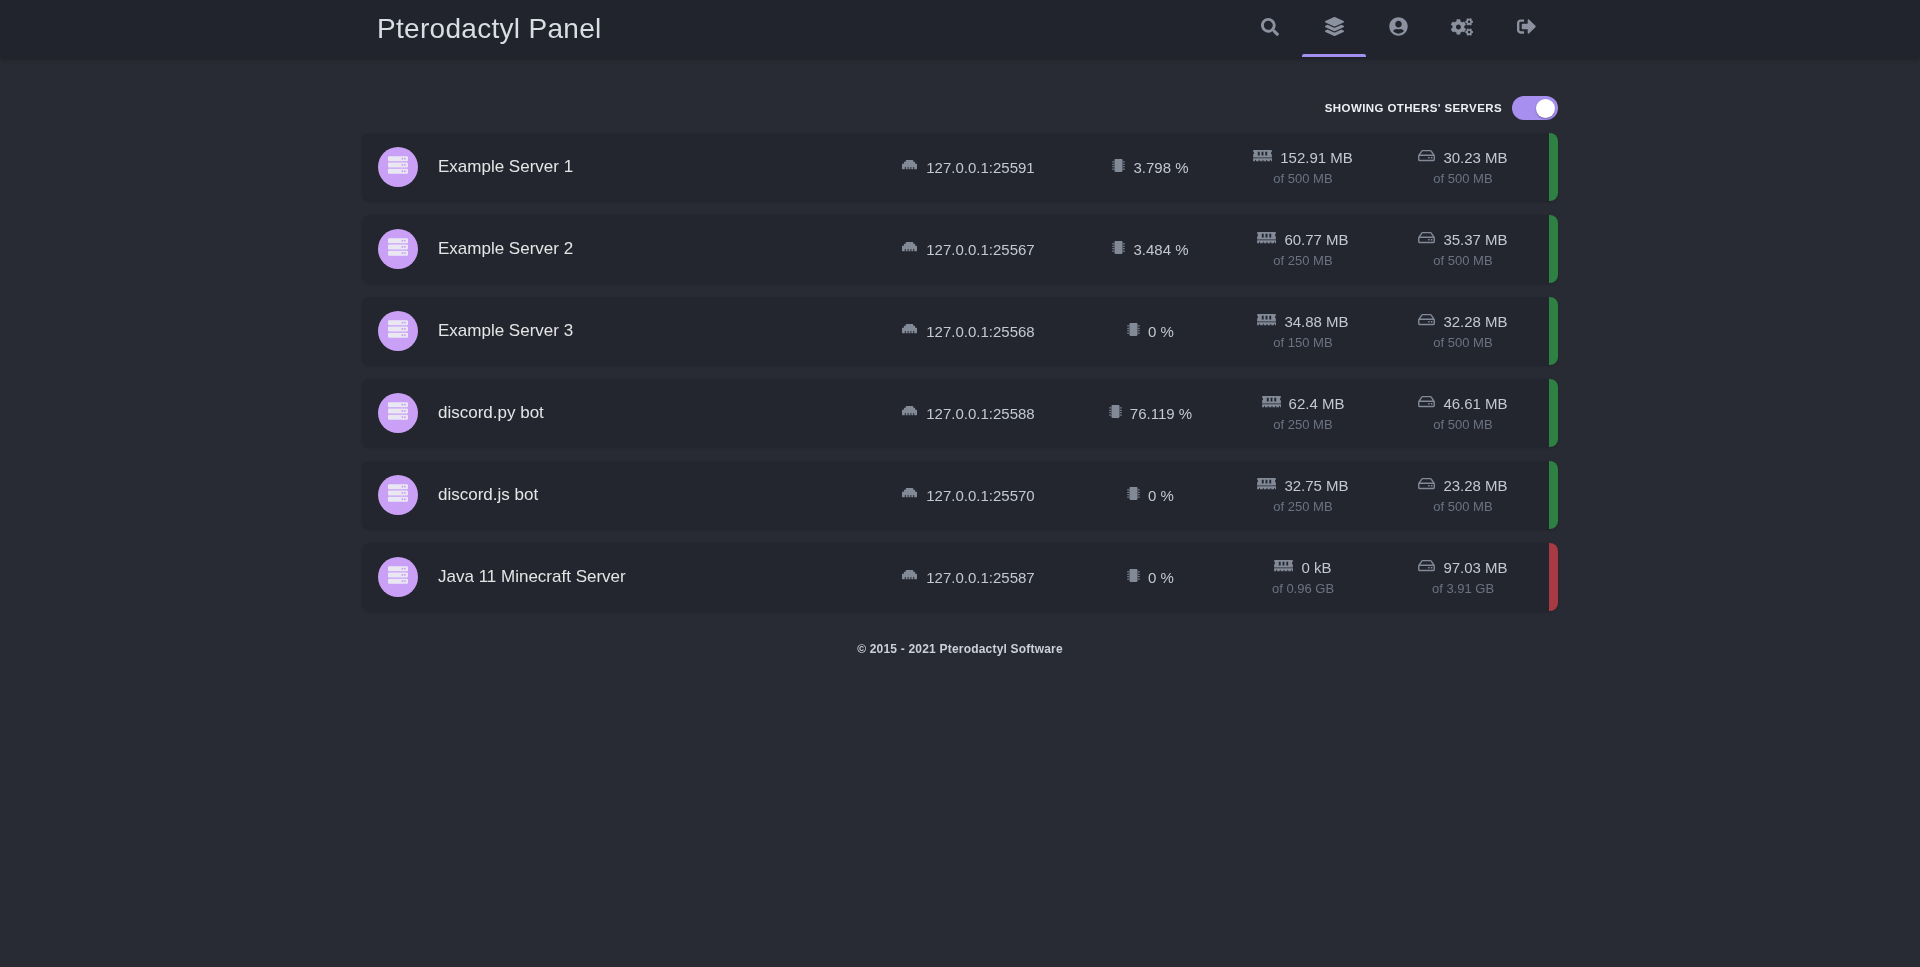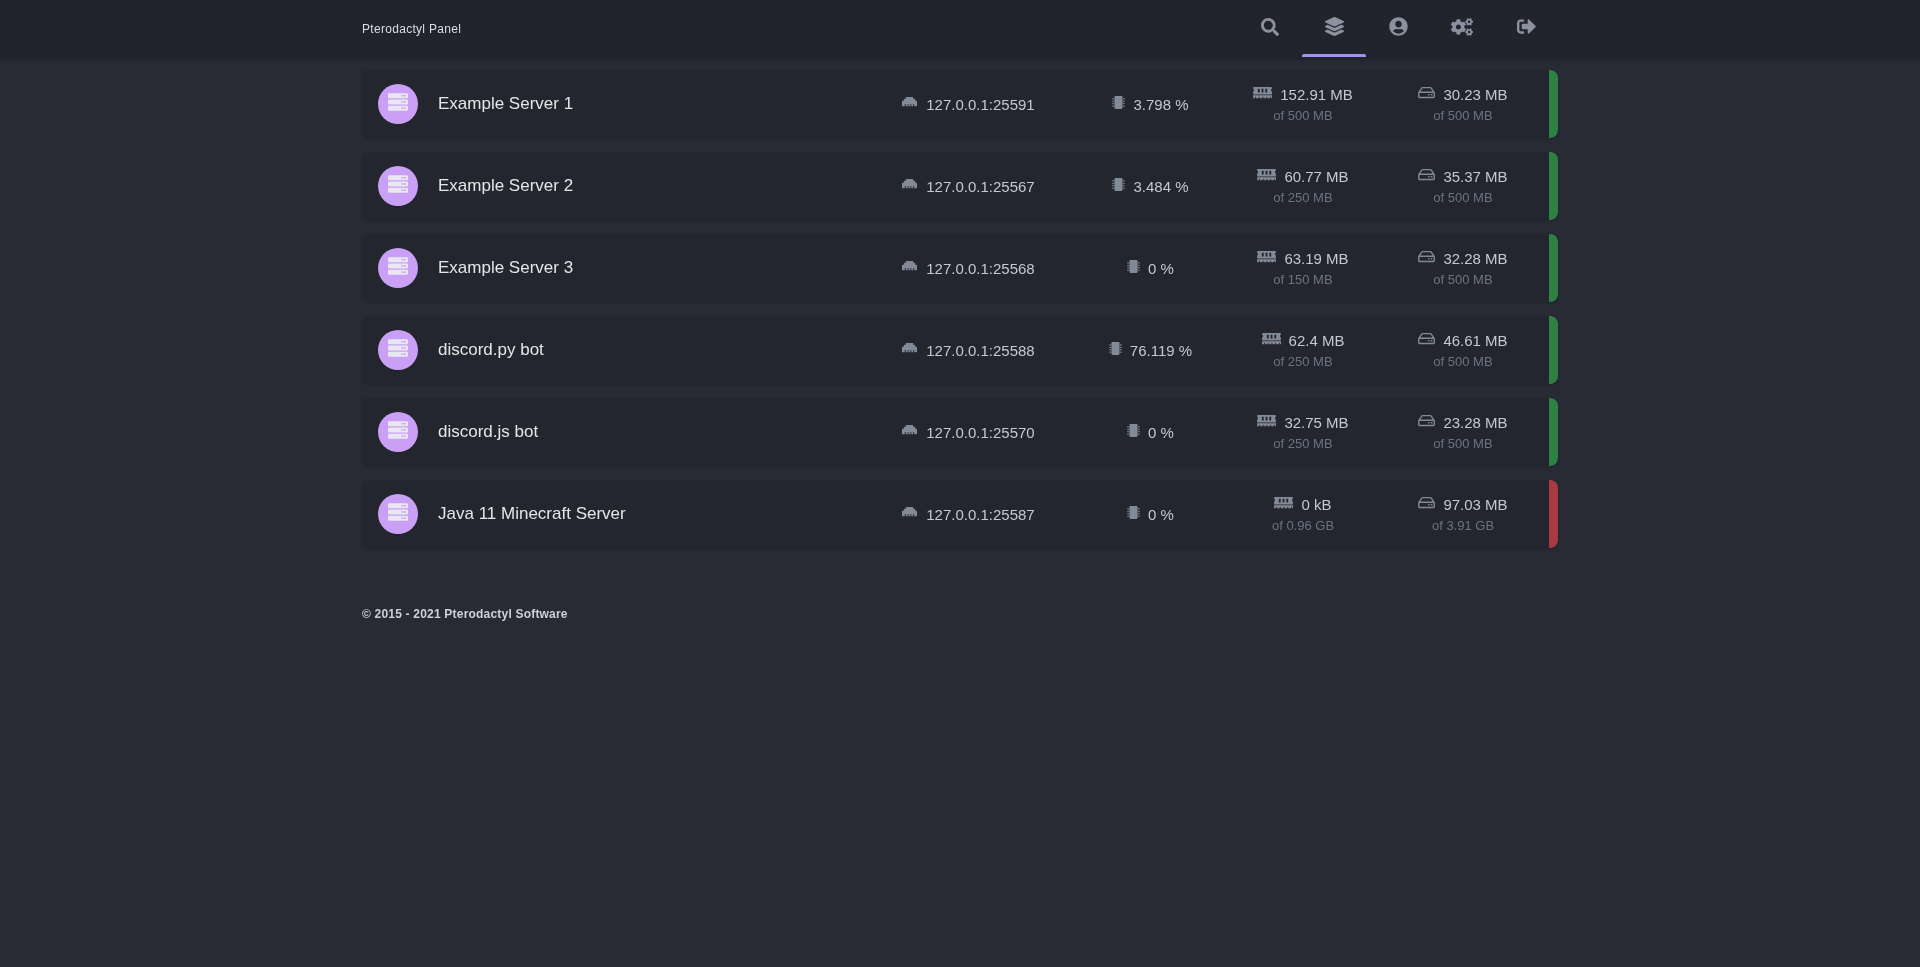--- a/index.html
+++ b/index.html
@@ -7,22 +7,22 @@
   body {
     background:#282b34;
     font-family:"Liberation Sans","DejaVu Sans",sans-serif;
     color:#c3c8d1;
     -webkit-font-smoothing:antialiased;
   }
   
   .topbar { height:57px; background:#21242d; box-shadow:0 2px 4px rgba(0,0,0,.25); }
   .topbar-inner { width:1196px; margin:0 auto; height:100%; display:flex; align-items:center; }
   .brand {
-    font-size:12px; font-weight:500; color:#d9dde4; letter-spacing:.3px;
-    text-decoration:none; cursor:pointer;
+    font-size:28px; font-weight:500; color:#d9dde4; letter-spacing:.3px;
+    margin-left:15px; text-decoration:none; cursor:pointer;
   }
   .nav-icons { margin-left:auto; display:flex; height:100%; }
   .nav-item {
     width:64px; height:100%; display:flex; align-items:center; justify-content:center;
     position:relative; cursor:pointer;
   }
   .nav-item svg { fill:#8b919e; }
   .nav-item .active-underline {
     position:absolute; left:0; right:0; bottom:0; height:3px;
     background:#a28ff0; border-radius:2px 2px 0 0;
@@ -65,21 +65,21 @@
   .stat-disk { width:130px; }
   .stat-line { display:flex; align-items:center; gap:8px; }
   .stat-line svg { fill:#828997; flex:0 0 auto; }
   .stat-value { font-size:15px; font-weight:500; color:#c3c8d1; white-space:nowrap; }
   .stat-sub  { margin-top:4px; font-size:13px; color:#6b7282; white-space:nowrap; }
   .status-indicator {
     position:absolute; top:0; right:0; bottom:0; width:9px;
     border-radius:0 8px 8px 0; background:#2e8043;
   }
   
-  .footer { margin-top:56px; }
+  .footer { margin-top:28px; text-align:center; }
   .footer a {
     font-size:12px; font-weight:700; color:#ccd1d9; text-decoration:none;
     letter-spacing:.2px; cursor:pointer;
   }
 </style>
 </head>
 <body>
 
 <header class="topbar">
   <div class="topbar-inner">
@@ -119,20 +119,26 @@
           <svg width="19" height="19" viewBox="0 0 512 512">
               <path d="M497 273L329 441c-15 15-41 4.5-41-17v-96H152c-13.3 0-24-10.7-24-24v-96c0-13.3 10.7-24 24-24h136V88c0-21.4 25.9-32 41-17l168 168c9.3 9.4 9.3 24.6 0 34zM192 436v-40c0-6.6-5.4-12-12-12H96c-17.7 0-32-14.3-32-32V160c0-17.7 14.3-32 32-32h84c6.6 0 12-5.4 12-12V76c0-6.6-5.4-12-12-12H96c-53 0-96 43-96 96v192c0 53 43 96 96 96h84c6.6 0 12-5.4 12-12z"></path>
             </svg>
         </span>
       </div>
     </nav>
   </div>
 </header>
 
 <main class="content">
+  <div class="toggle-row">
+    <span class="toggle-label">SHOWING OTHERS' SERVERS</span>
+    <div class="switch on" id="others-switch" style="background: rgb(167, 143, 240);">
+      <div class="knob"></div>
+    </div>
+  </div>
 
   <div class="server-list" id="server-list">
     <div class="server-row">
       <div class="avatar" style="background: rgb(201, 160, 245);">
         <span>
           <svg width="20" height="20" viewBox="0 0 512 512">
               <path d="M480 160H32c-17.673 0-32-14.327-32-32V64c0-17.673 14.327-32 32-32h448c17.673 0 32 14.327 32 32v64c0 17.673-14.327 32-32 32zm-48-88c-13.255 0-24 10.745-24 24s10.745 24 24 24 24-10.745 24-24-10.745-24-24-24zm-64 0c-13.255 0-24 10.745-24 24s10.745 24 24 24 24-10.745 24-24-10.745-24-24-24zm112 248H32c-17.673 0-32-14.327-32-32v-64c0-17.673 14.327-32 32-32h448c17.673 0 32 14.327 32 32v64c0 17.673-14.327 32-32 32zm-48-88c-13.255 0-24 10.745-24 24s10.745 24 24 24 24-10.745 24-24-10.745-24-24-24zm-64 0c-13.255 0-24 10.745-24 24s10.745 24 24 24 24-10.745 24-24-10.745-24-24-24zm112 248H32c-17.673 0-32-14.327-32-32v-64c0-17.673 14.327-32 32-32h448c17.673 0 32 14.327 32 32v64c0 17.673-14.327 32-32 32zm-48-88c-13.255 0-24 10.745-24 24s10.745 24 24 24 24-10.745 24-24-10.745-24-24-24zm-64 0c-13.255 0-24 10.745-24 24s10.745 24 24 24 24-10.745 24-24-10.745-24-24-24z"></path>
             </svg>
         </span>
       </div>
@@ -270,21 +276,21 @@
             <span class="stat-value">0 %</span>
           </div>
         </div>
         <div class="stat stat-mem">
           <div class="stat-line">
             <span>
               <svg width="19" height="15" viewBox="0 0 640 512">
                   <path d="M640 130.9V96c0-17.7-14.3-32-32-32H32C14.3 64 0 78.3 0 96v34.9c18.6 6.6 32 24.2 32 45.1s-13.4 38.5-32 45.1V320h640v-98.9c-18.6-6.6-32-24.2-32-45.1s13.4-38.5 32-45.1zM224 256h-64V128h64v128zm128 0h-64V128h64v128zm128 0h-64V128h64v128zM0 448h64v-26.7c0-8.8 7.2-16 16-16s16 7.2 16 16V448h96v-26.7c0-8.8 7.2-16 16-16s16 7.2 16 16V448h96v-26.7c0-8.8 7.2-16 16-16s16 7.2 16 16V448h96v-26.7c0-8.8 7.2-16 16-16s16 7.2 16 16V448h96v-26.7c0-8.8 7.2-16 16-16s16 7.2 16 16V448h64v-96H0v96z"></path>
                 </svg>
             </span>
-            <span class="stat-value">63.19 MB</span>
+            <span class="stat-value">34.88 MB</span>
           </div>
           <div class="stat-sub">of 150 MB</div>
         </div>
         <div class="stat stat-disk">
           <div class="stat-line">
             <span>
               <svg width="17" height="15" viewBox="0 0 576 512">
                   <path d="M567.403 235.642L462.323 84.589A48 48 0 0 0 422.919 64H153.081a48 48 0 0 0-39.404 20.589L8.597 235.642A48.001 48.001 0 0 0 0 263.054V400c0 26.51 21.49 48 48 48h480c26.51 0 48-21.49 48-48V263.054a48.001 48.001 0 0 0-8.597-27.412zM153.081 112h269.838l77.913 112H75.168l77.913-112zM528 400H48V272h480v128zm-32-64c0 17.673-14.327 32-32 32s-32-14.327-32-32 14.327-32 32-32 32 14.327 32 32zm-96 0c0 17.673-14.327 32-32 32s-32-14.327-32-32 14.327-32 32-32 32 14.327 32 32z"></path>
                 </svg>
             </span>

